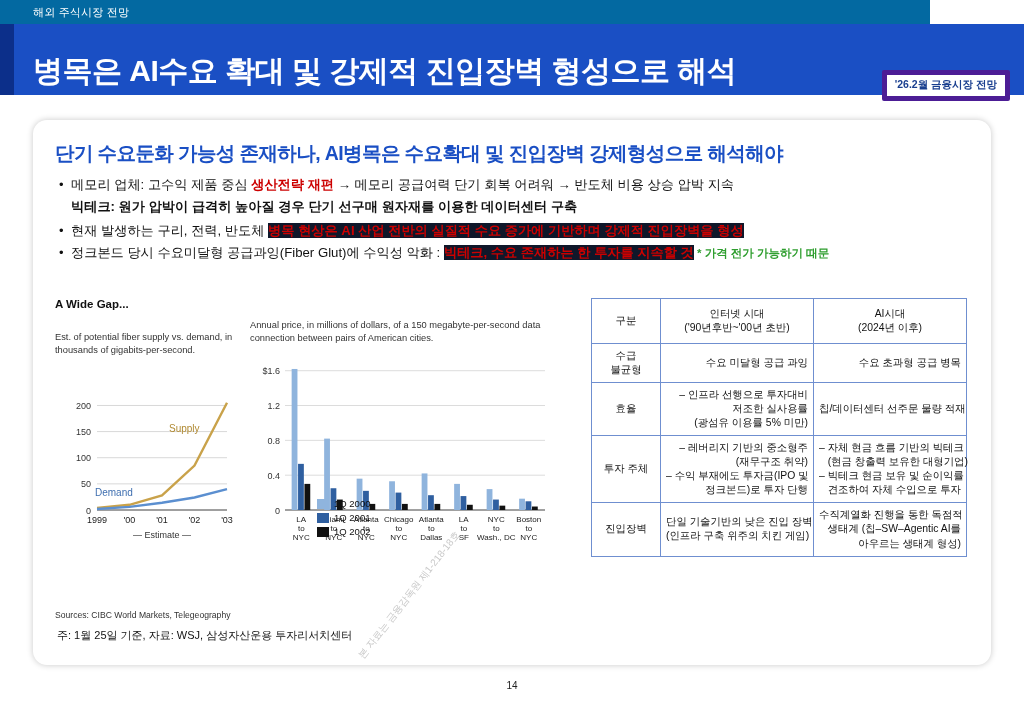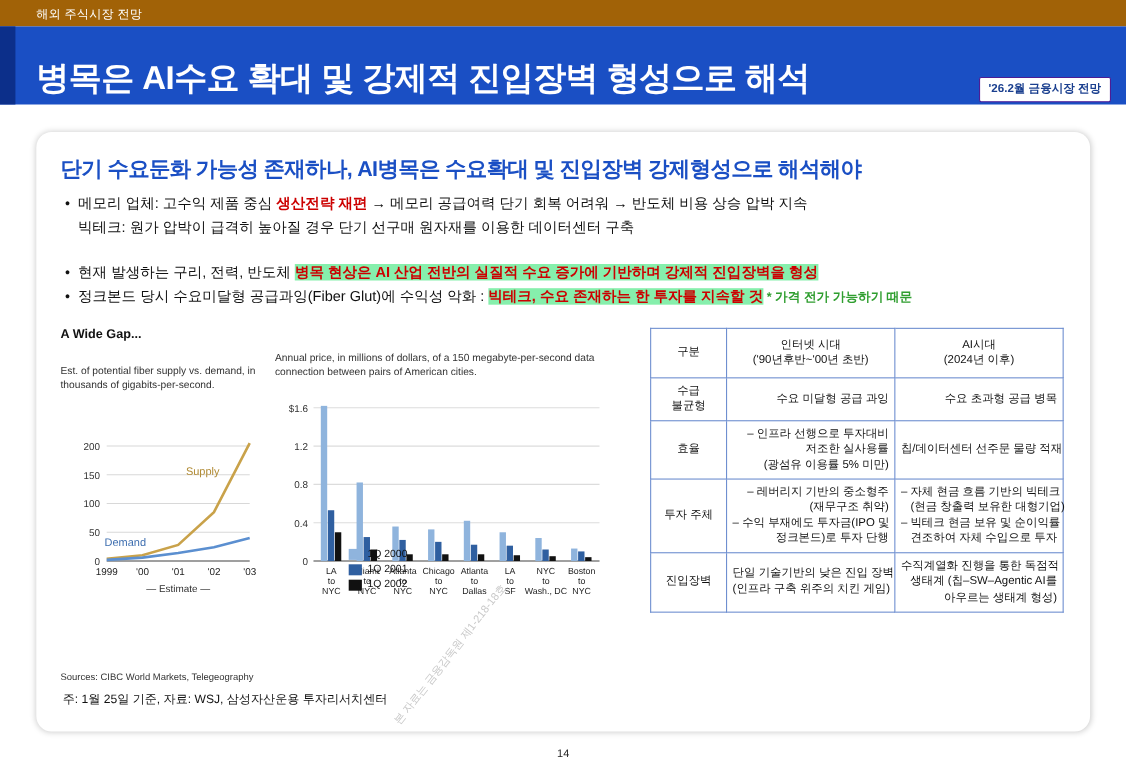--- a/index.html
+++ b/index.html
@@ -12,22 +12,22 @@
     background: #ffffff;
     font-family: "Liberation Sans", sans-serif;
     position: relative;
     overflow: hidden;
   }
 
   
   .top-strip {
     position: absolute;
     left: 0; top: 0;
-    width: 1024px; height: 24px;
-    background: #a16207;
+    width: 930px; height: 24px;
+    background: #0369a1;
   }
   .top-strip-label {
     position: absolute;
     left: 33px; top: 5px;
     font-size: 11px;
     color: #ffffff;
     letter-spacing: 0.2px;
   }
   .title-band {
     position: absolute;
@@ -46,21 +46,21 @@
     left: 33px; top: 51px;
     font-size: 30px;
     font-weight: bold;
     color: #ffffff;
     letter-spacing: -0.5px;
   }
   .title-badge {
     position: absolute;
     right: 14px; top: 70px;
     background: #ffffff;
-    border: 1px solid #4c1d95;
+    border: 5px solid #4c1d95;
     color: #1a3f8f;
     font-size: 10.5px;
     font-weight: bold;
     padding: 3px 8px 4px 8px;
     border-radius: 2px;
   }
 
   
   .card {
     position: absolute;
@@ -95,25 +95,26 @@
     margin-bottom: 2px;
     white-space: nowrap;
   }
   .bullet-row .dot {
     position: absolute;
     left: 2px; top: 0px;
     font-size: 13px;
   }
   .sub-row {
     padding-left: 14px;
-    margin-bottom: 20px;
+    margin-bottom: 3px;
     white-space: nowrap;
+    font-weight: bold;
   }
   .hl-yellow {
-    background: #86efac;
+    background: #0f172a;
     font-weight: bold;
     text-align: right;
   }
   .hl-red {
     color: #cc0000;
     font-weight: bold;
   }
   .green-note {
     color: #2f9e2f;
     font-weight: bold;

